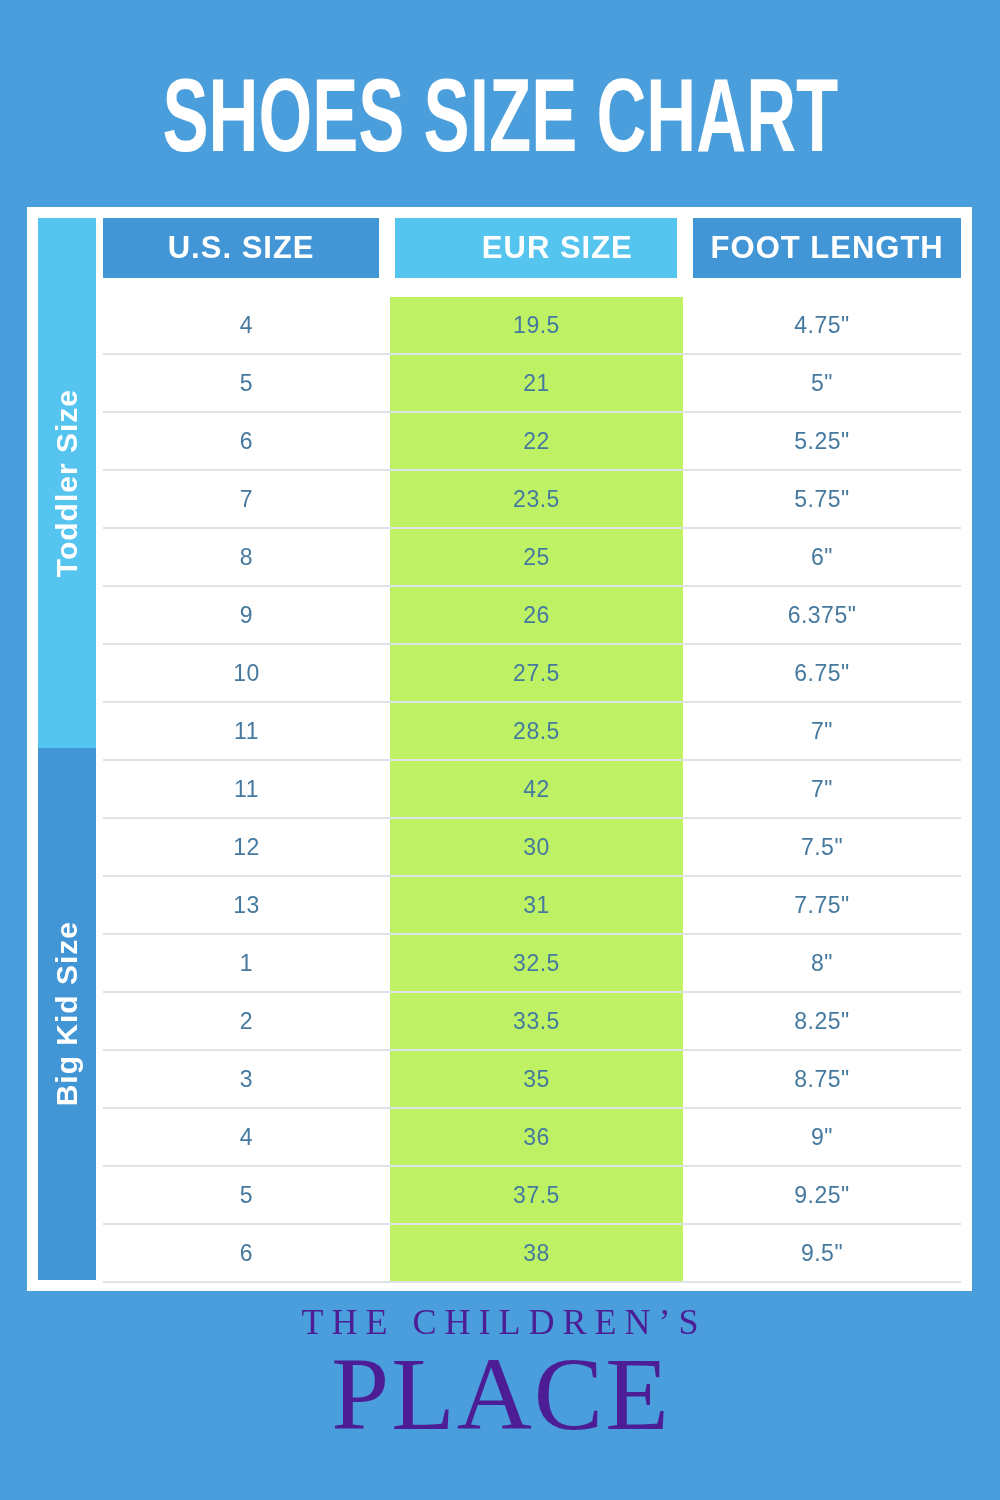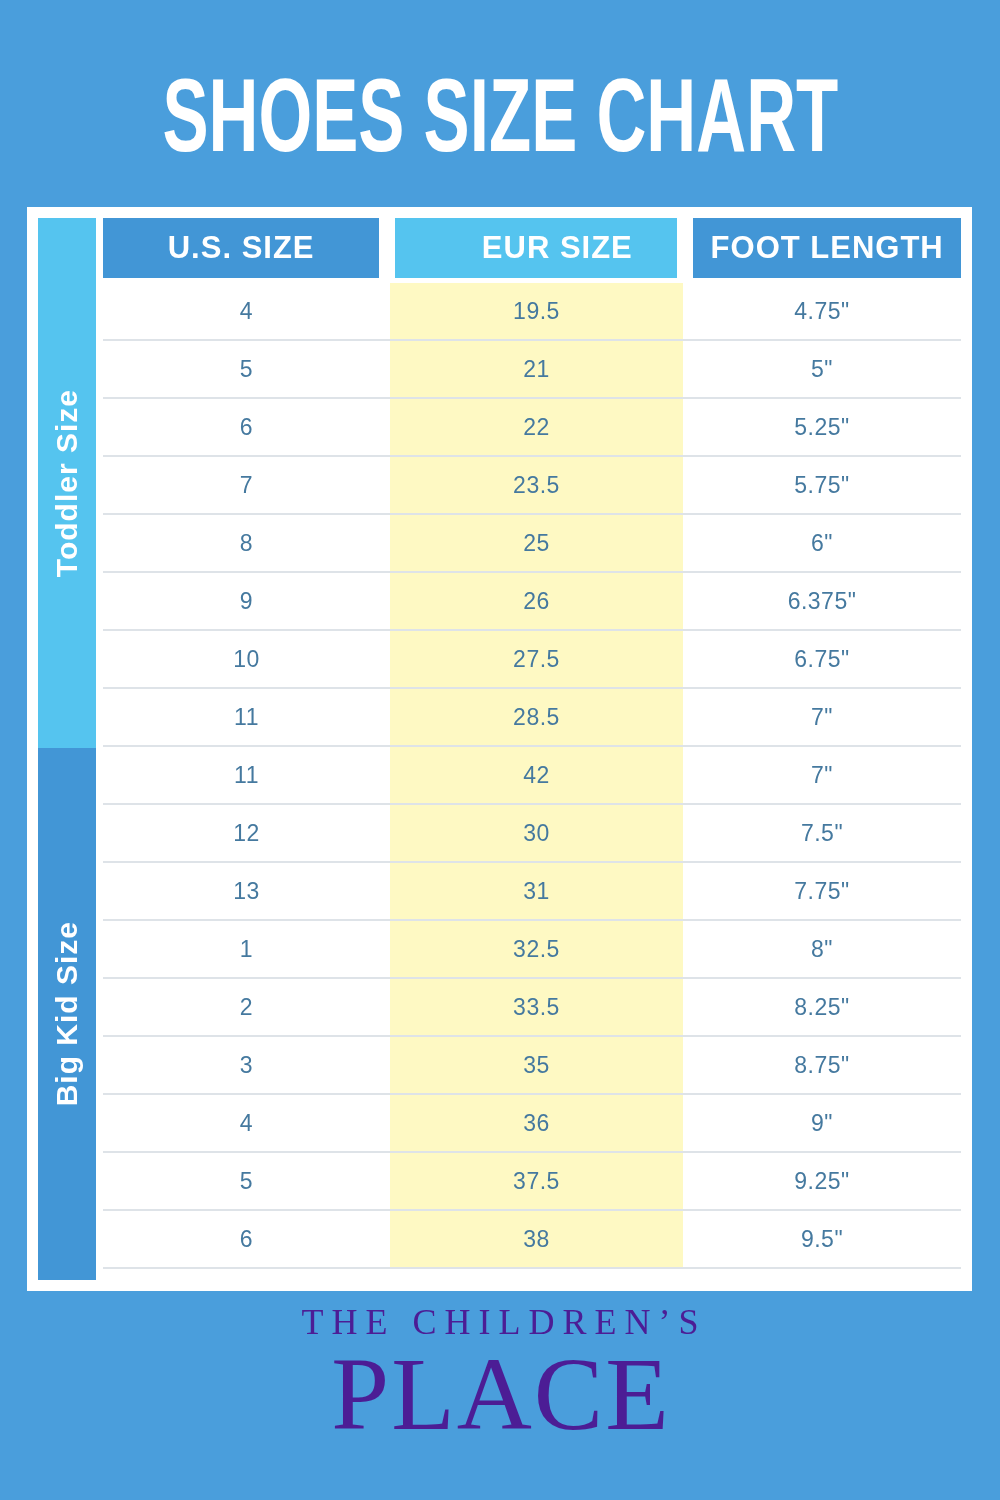--- a/index.html
+++ b/index.html
@@ -48,40 +48,40 @@
   .band.bigkid  { flex: 1; background: #4296D6; }
   .band-label {
     writing-mode: vertical-rl; transform: rotate(180deg);
     color: #ffffff; font-weight: 700; font-size: 30px; letter-spacing: 1px;
     white-space: nowrap;
   }
 
   .data { flex: 1; display: flex; flex-direction: column; }
   .thead {
     display: grid; grid-template-columns: 287fr 293fr 278fr;
-    height: 60px; margin-bottom: 5px; flex: none; gap: 16px;
+    height: 60px; margin-bottom: 19px; flex: none; gap: 16px;
   }
   .th {
     display: flex; align-items: center; justify-content: center;
     background: #4296D6; color: #ffffff;
     font-weight: 700; font-size: 31px; letter-spacing: 1px;
   }
   .th.eur { background: #55C4EF; padding-left: 42px; }
 
   .rows { display: flex; flex-direction: column; }
   .row {
     display: grid; grid-template-columns: 287fr 293fr 278fr;
     height: 58px; box-sizing: border-box;
     border-bottom: 2px solid rgba(90, 115, 140, 0.20);
   }
   .cell {
     display: flex; align-items: center; justify-content: center;
     font-size: 23px; color: #45799F; letter-spacing: 0.5px;
   }
-  .cell.eur { background: #fef9c3; }
+  .cell.eur { background: #bef264; }
 
   
   .brand {
     position: absolute; top: 1303px; left: 0; width: 100%;
     text-align: center; color: #4c1d95;
     font-family: "Liberation Serif", serif;
   }
   .brand-top {
     font-size: 36px; letter-spacing: 8px; text-indent: 8px;
     line-height: 1.1;

